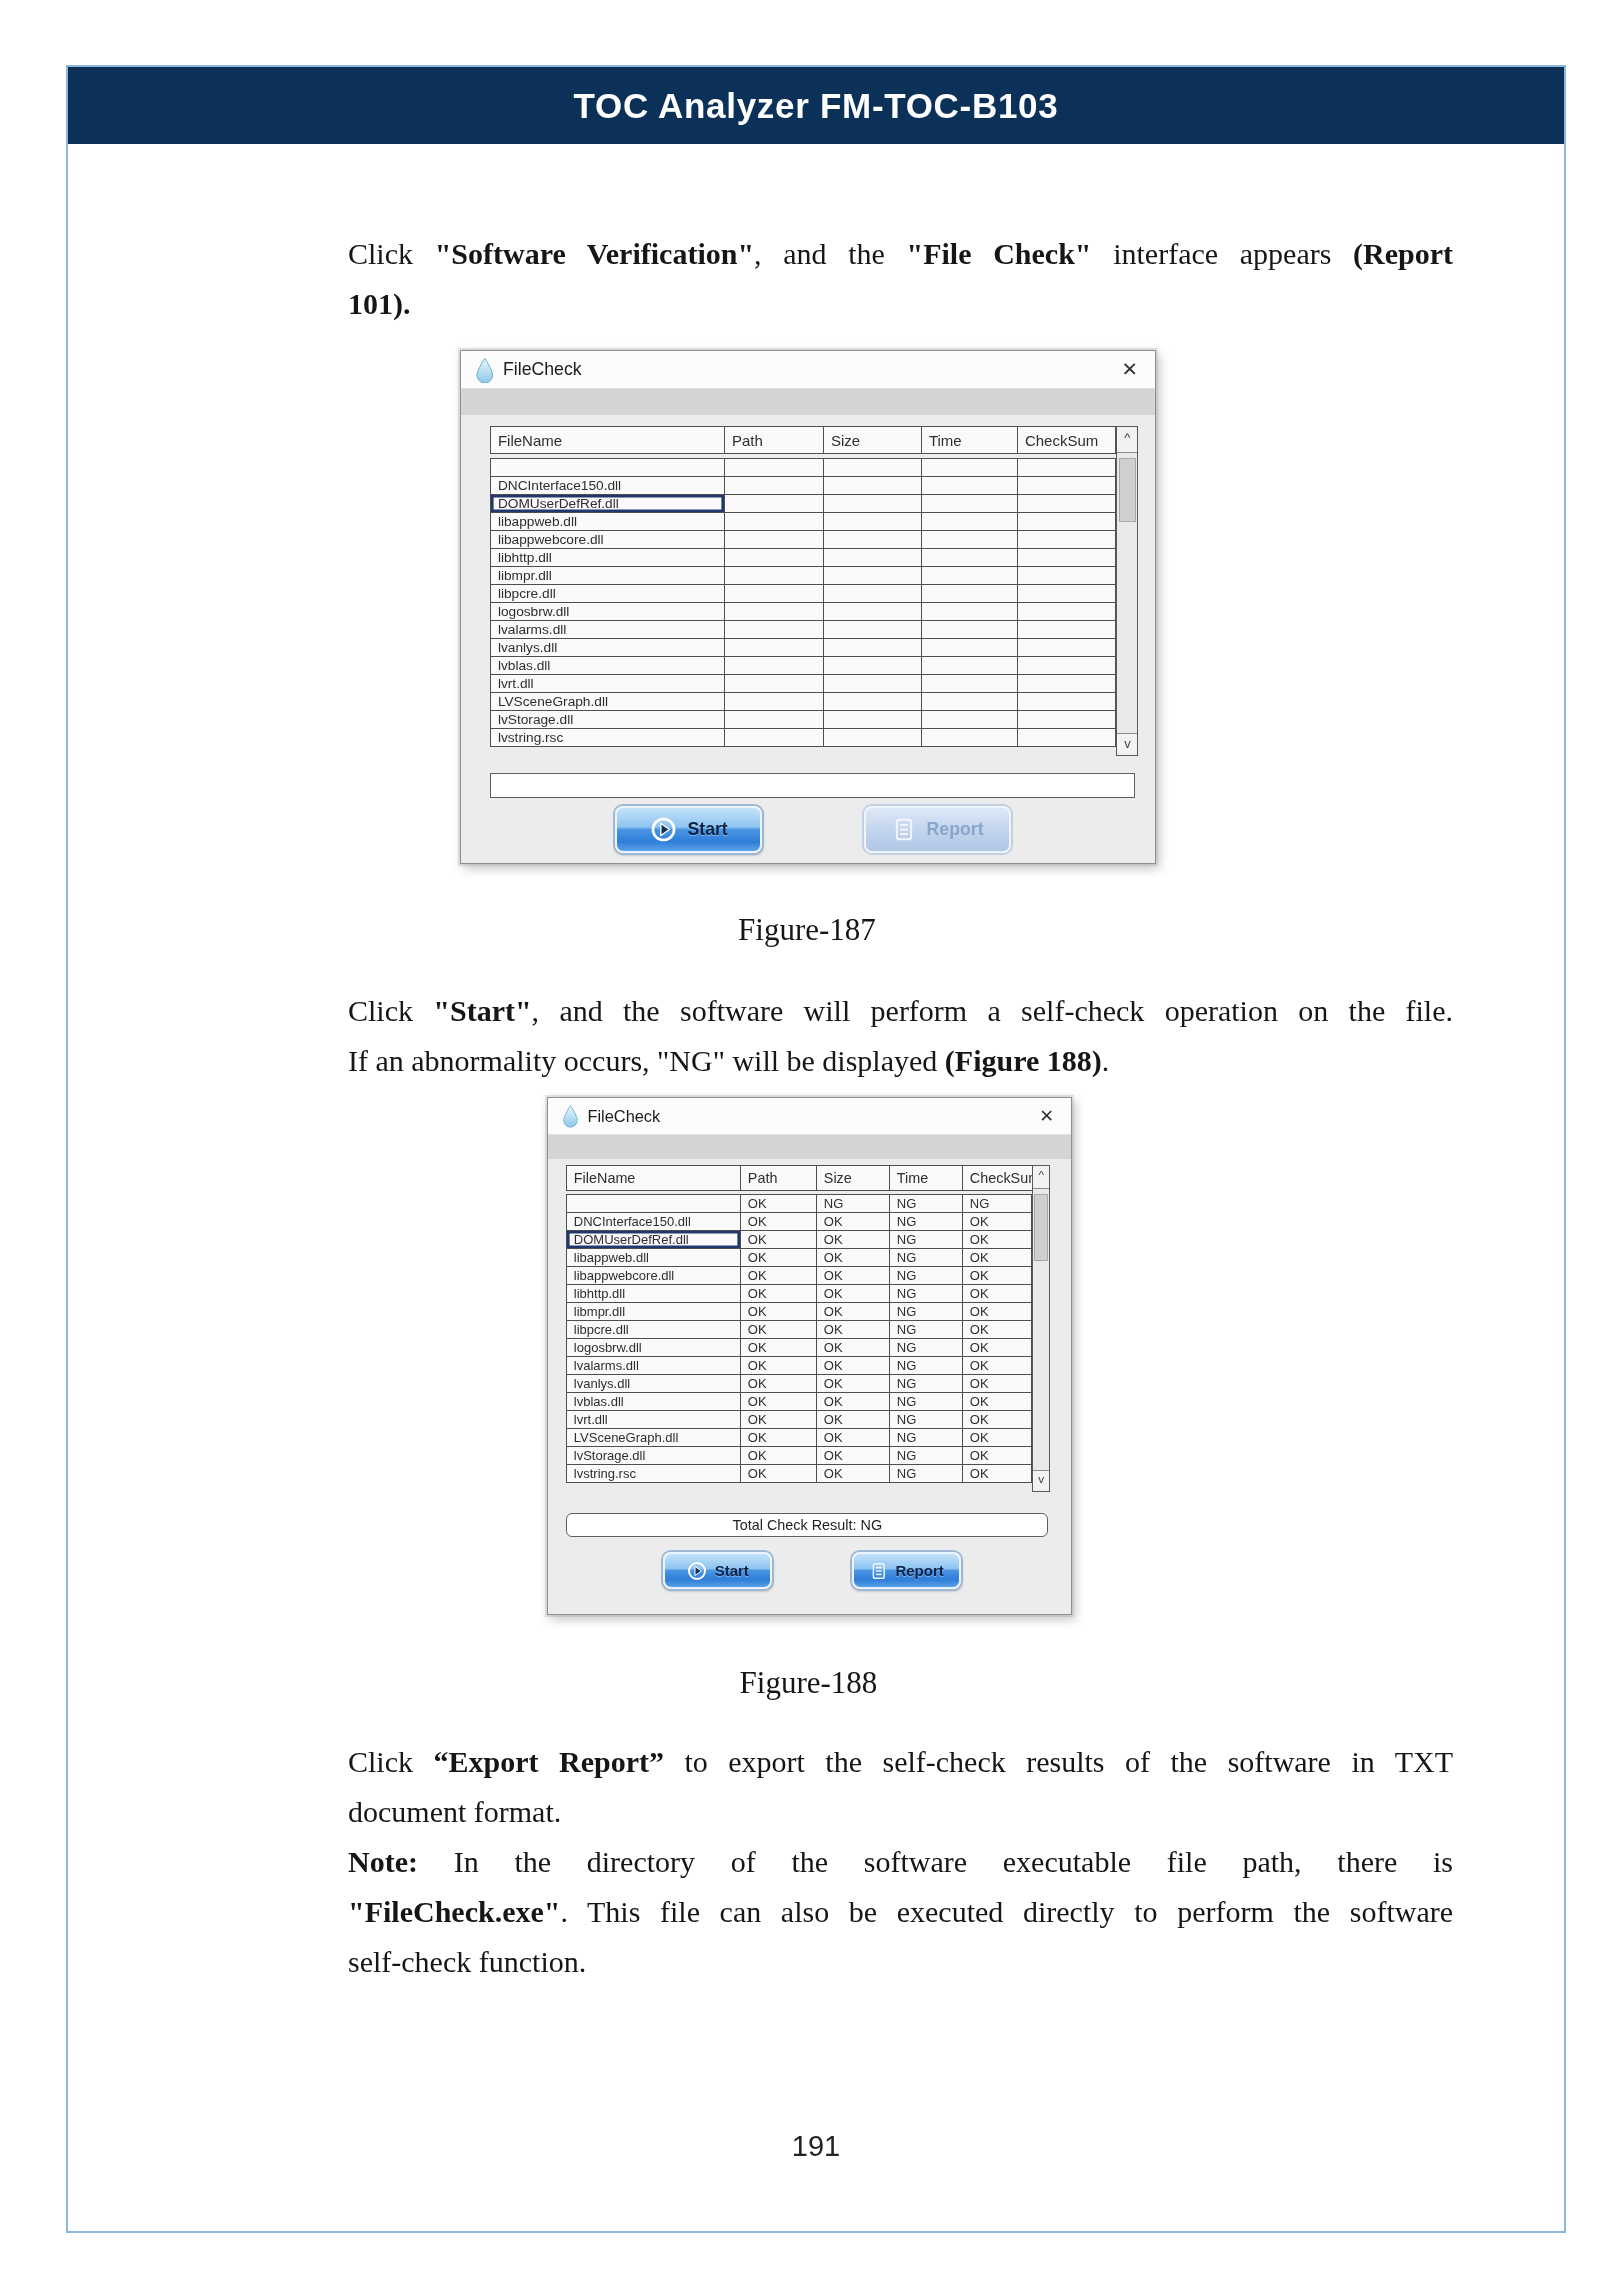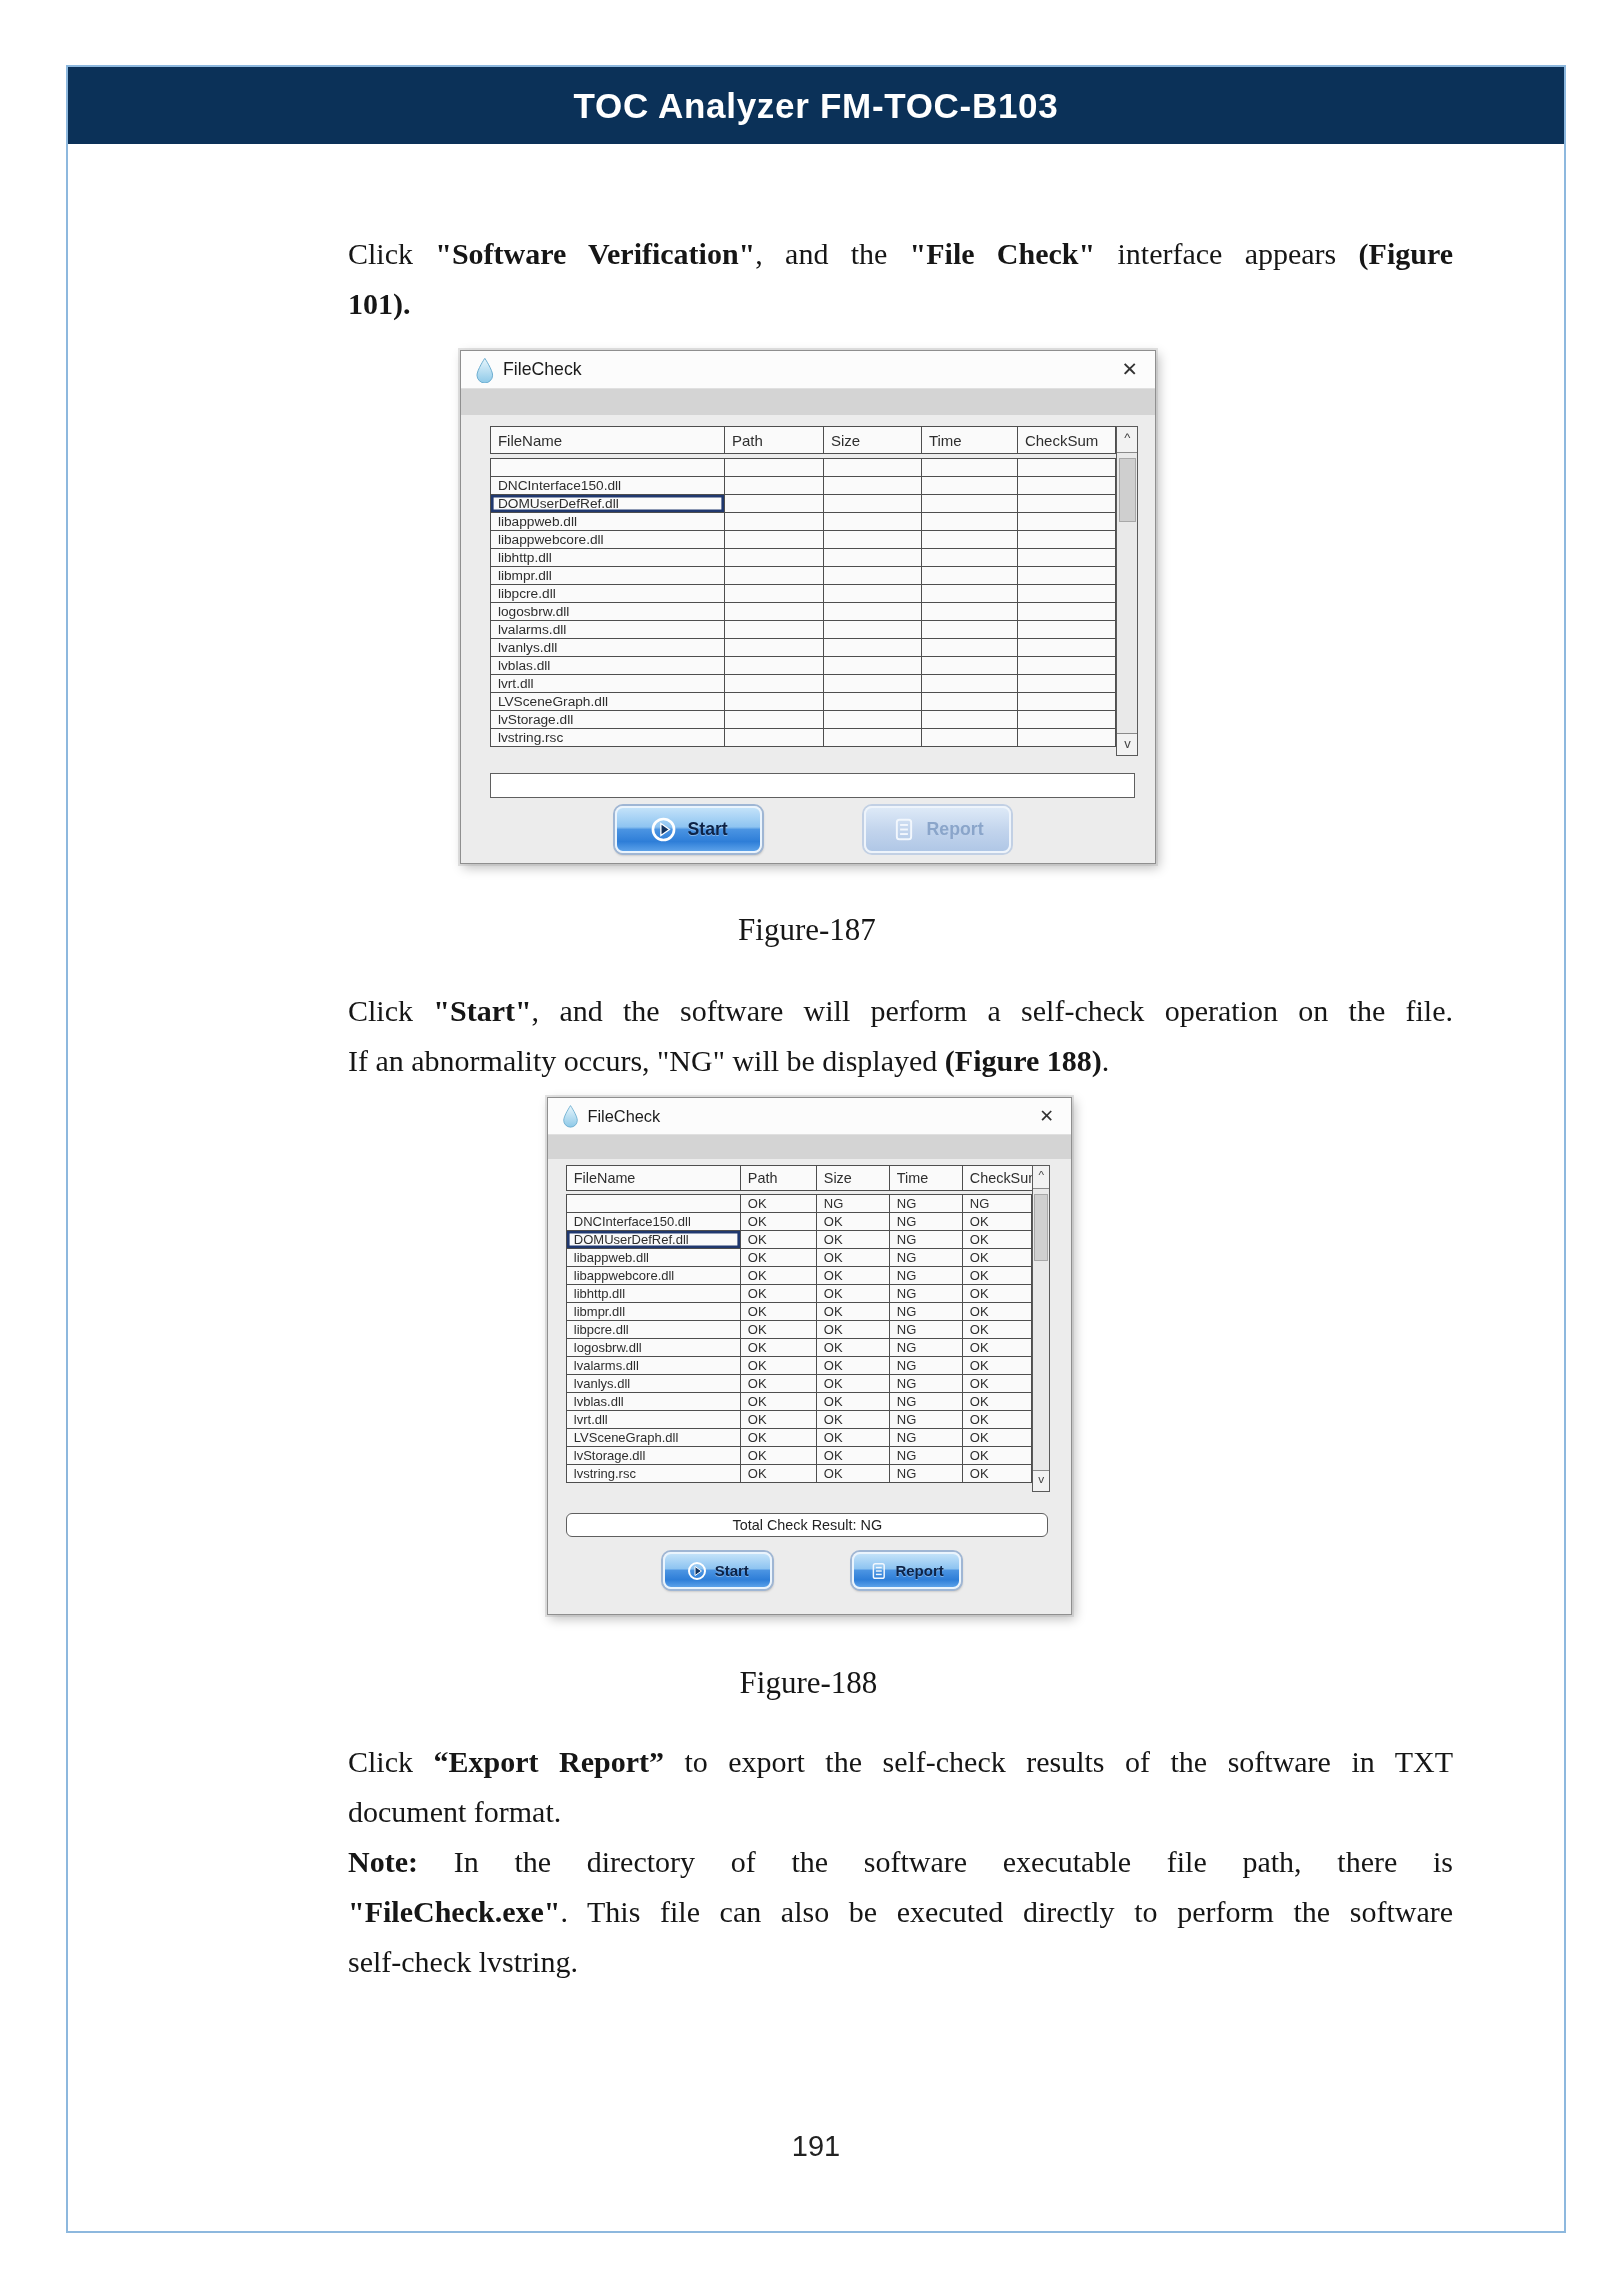--- a/index.html
+++ b/index.html
@@ -72,21 +72,21 @@
 <body>
 
 <div class="page">
   <div class="frame">
 
     <div class="doc-header">
       <div class="title">TOC Analyzer FM-TOC-B103</div>
     </div>
 
     <div class="body-par" style="top:162px;">
-      <div class="ln just"><span>Click </span><b>"Software Verification"</b><span>, and the </span><b>"File Check"</b><span> interface appears </span><b>(Figure</b></div>
+      <div class="ln just"><span>Click </span><b>"Software Verification"</b><span>, and the </span><b>"File Check"</b><span> interface appears </span><b>(Report</b></div>
       <div class="ln"><b>101).</b></div>
     </div>
 
     <div class="win d1" style="left:392px;top:283px;width:694px;height:512px;">
       <div class="titlebar" style="height:38px;">
         <svg class="app-icon" width="19.6" height="26" viewBox="0 0 30 40">
           <defs>
               <linearGradient id="dropg1" x1="0" y1="0" x2="0" y2="1">
             <stop offset="0" stop-color="#e8f6fc"></stop>
                 <stop offset="1" stop-color="#8ec9e8"></stop>
@@ -460,20 +460,20 @@
       </div>
     </div>
 
     <div class="caption" style="left:479px;top:1598px;width:523px;">Figure-188</div>
 
     <div class="body-par" style="top:1670px;">
       <div class="ln just"><span>Click </span><b>“Export Report”</b><span> to export the self-check results of the software in TXT</span></div>
       <div class="ln"><span>document format.</span></div>
       <div class="ln just"><b>Note:</b><span> In the directory of the software executable file path, there is</span></div>
       <div class="ln just"><b>"FileCheck.exe"</b><span>. This file can also be executed directly to perform the software</span></div>
-      <div class="ln"><span>self-check lvstring.</span></div>
+      <div class="ln"><span>self-check function.</span></div>
     </div>
 
     <div class="pagenum">191</div>
 
   </div>
 </div>
 
 
 </body></html>

